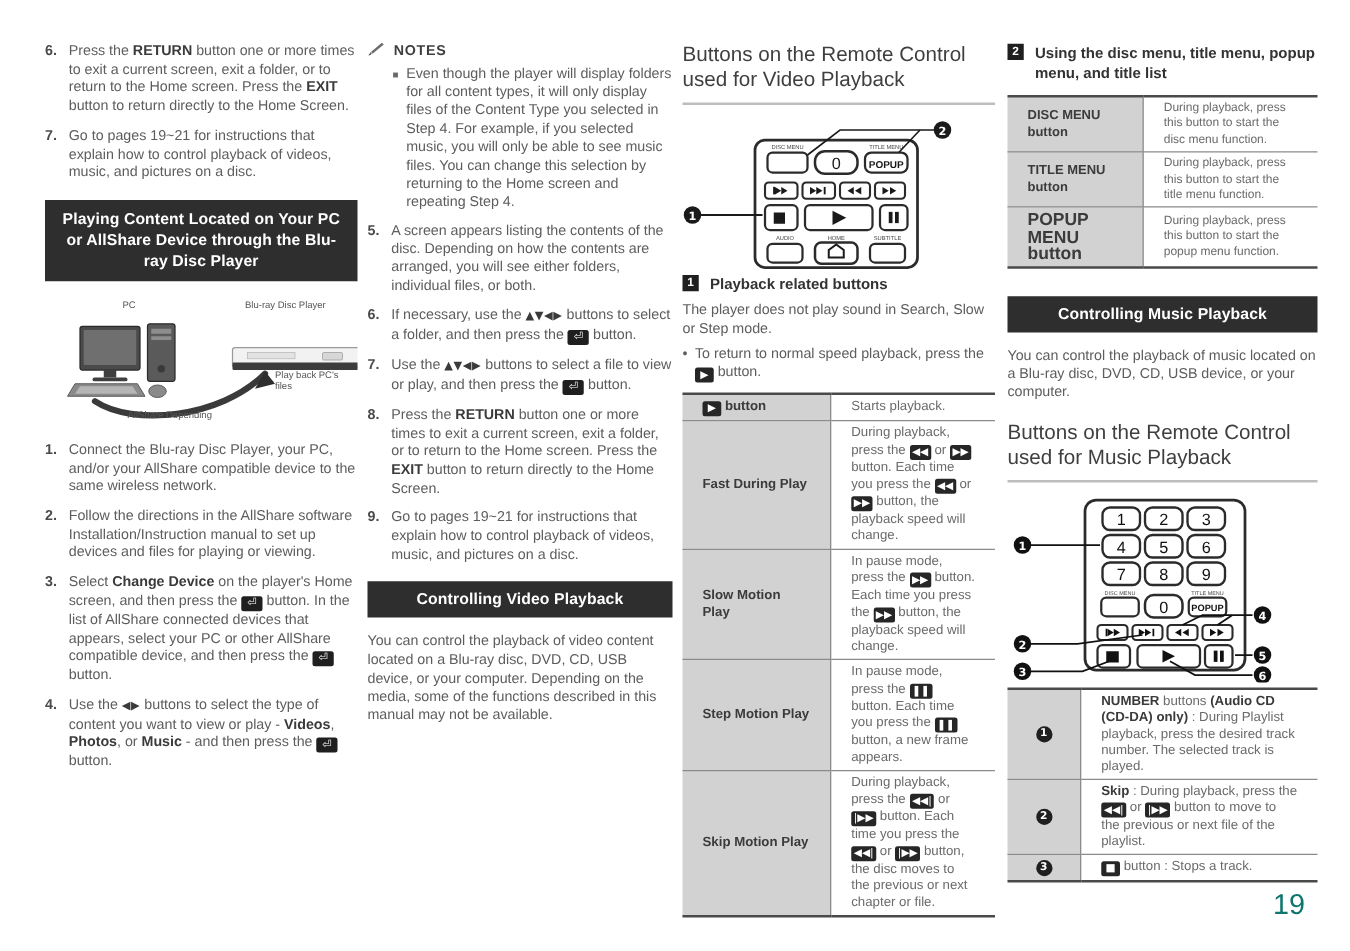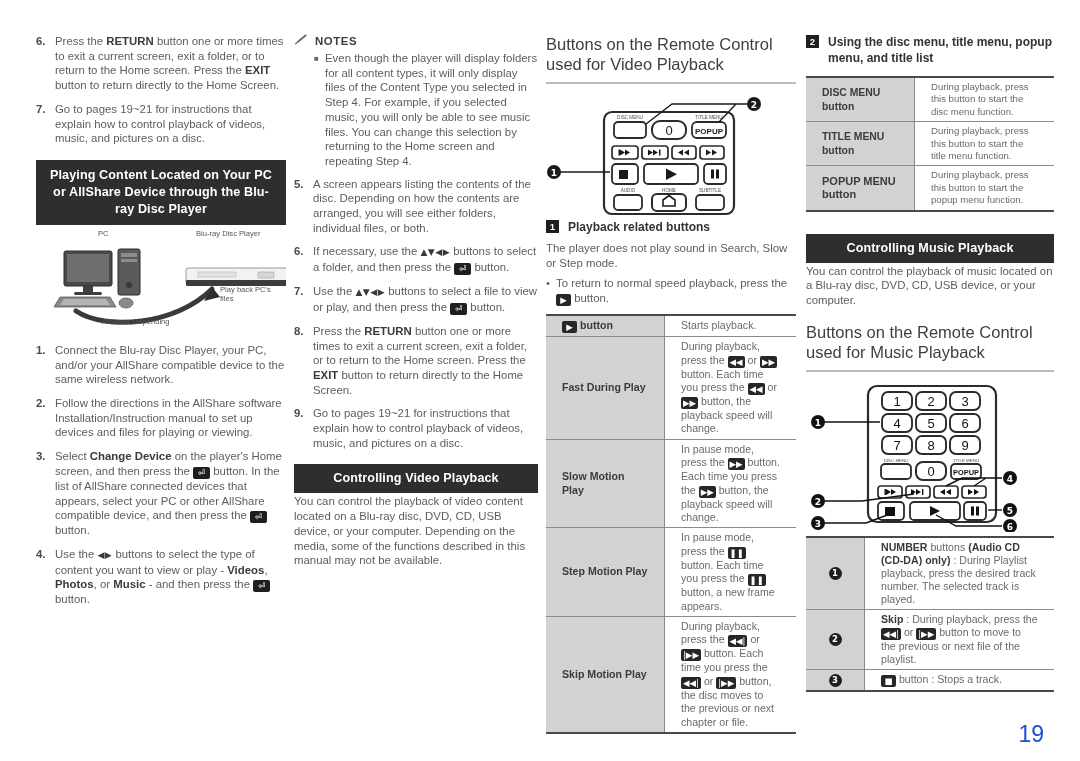--- a/index.html
+++ b/index.html
@@ -48,21 +48,21 @@
 
   
   .banner {
     background: #2e2e2e;
     color: #ffffff;
     font-weight: bold;
     text-align: center;
     font-size: 12.6px;
     line-height: 17px;
     padding: 7px 8px;
-    margin: 14px 0 1px 0;
+    margin: 14px 0 12px 0;
     letter-spacing: .1px;
   }
   .banner.one-line { padding: 6px 4px; }
 
   
   .heading {
     font-size: 16.5px;
     line-height: 20px;
     font-weight: normal;
     color: #3f3f3f;
@@ -215,23 +215,23 @@
     color: #555;
     line-height: 9px;
     white-space: nowrap;
   }
   .dg-label.w { white-space: normal; width: 56px; }
 
   
   .pageno {
     position: absolute;
     right: 36px;
-    bottom: 13px;
+    bottom: 24px;
     font-size: 23px;
-    color: #1d4ed8;
+    color: #0f766e;
     font-weight: normal;
   }
 </style>
 </head>
 <body>
 
 <div class="page">
 
   <div class="col col1">
 
@@ -455,21 +455,21 @@
       <tbody>
         <tr>
           <td class="th" style="width:76px; font-size:10.4px;">DISC MENU button</td>
           <td class="val" style="font-size:9.6px; line-height:12.4px;">During playback, press this button to start the disc menu function.</td>
         </tr>
         <tr>
           <td class="th" style="font-size:10.4px;">TITLE MENU button</td>
           <td class="val" style="font-size:9.6px; line-height:12.4px;">During playback, press this button to start the title menu function.</td>
         </tr>
         <tr>
-          <td class="th" style="font-size:11px;">POPUP MENU button</td>
+          <td class="th" style="font-size:14px;">POPUP MENU button</td>
           <td class="val" style="font-size:9.6px; line-height:12.4px;">During playback, press this button to start the popup menu function.</td>
         </tr>
       </tbody>
     </table>
 
     <div class="banner one-line" style="margin-top:22px;">Controlling Music Playback</div>
 
     <p class="para" style="margin-bottom:14px;">You can control the playback of music located on a Blu-ray disc, DVD, CD, USB device, or your computer.</p>
 
     <h2 class="heading">Buttons on the Remote Control used for Music Playback</h2>

